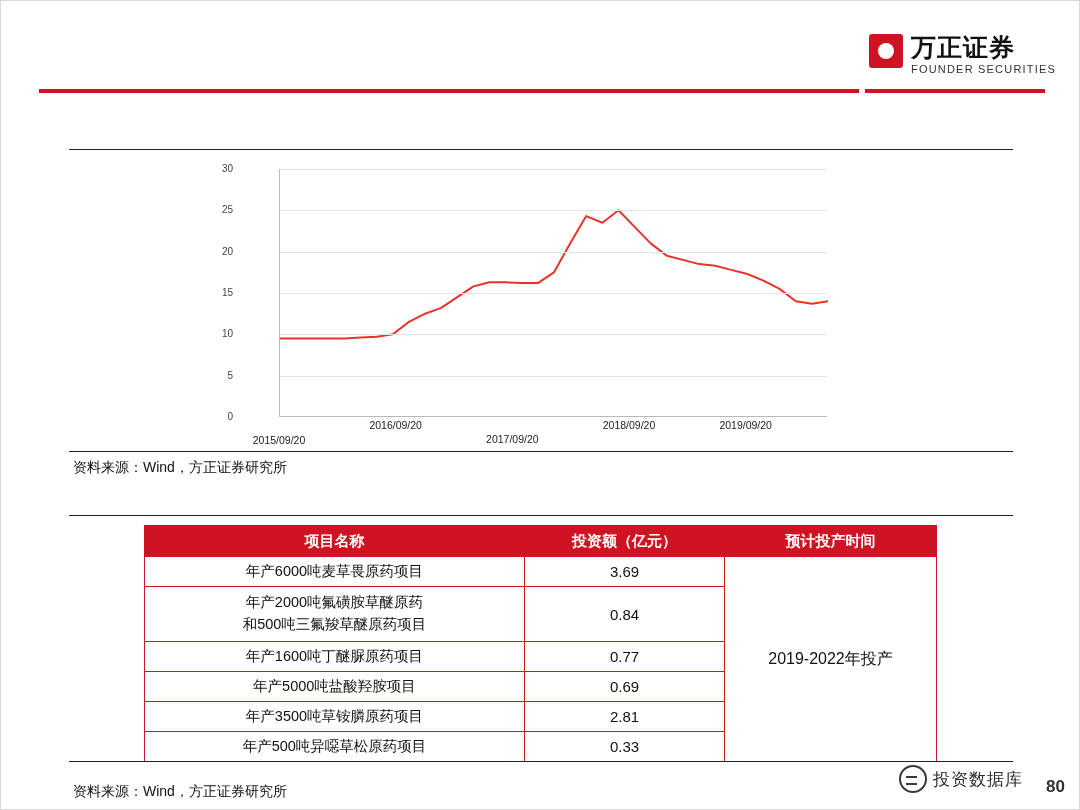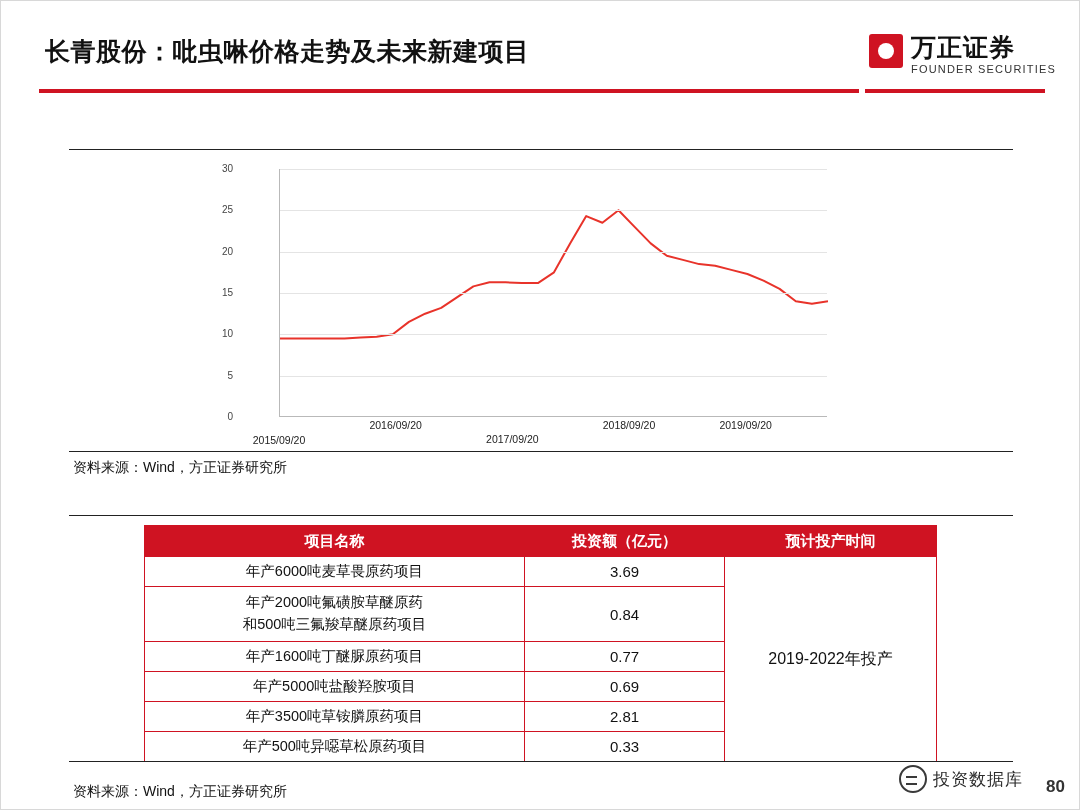--- a/index.html
+++ b/index.html
@@ -269,21 +269,20 @@
     color: #333;
     font-weight: bold;
   }
 </style>
 </head>
 <body>
 
 <div class="slide">
 
   <div class="header">
-    <div class="header-title">长青股份：吡虫啉价格走势及未来新建项目</div>
     <div class="header-rule"></div>
     <div class="header-rule-right"></div>
     <div class="logo">
       <div class="logo-mark"></div>
       <div class="logo-cn">万正证券</div>
       <div class="logo-en">FOUNDER SECURITIES</div>
     </div>
   </div>
 
   <div class="rule rule-top85"></div>

